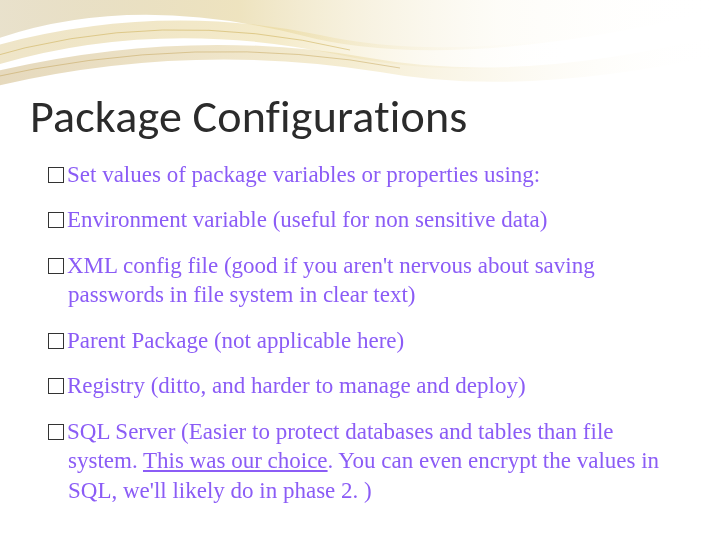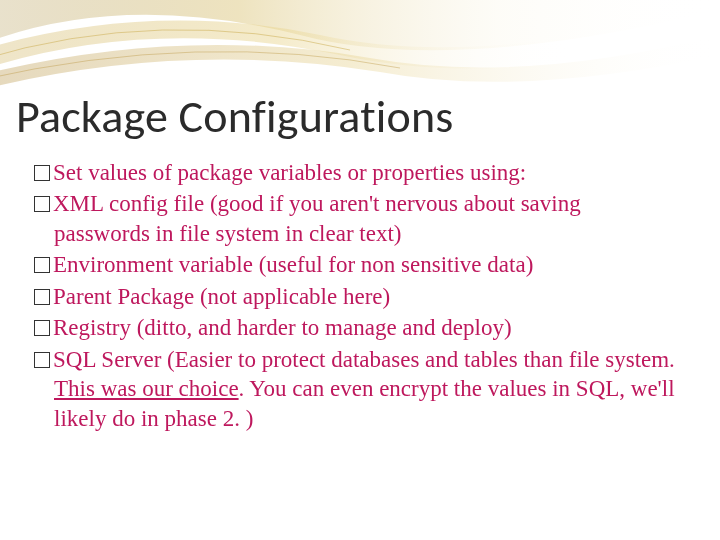--- a/index.html
+++ b/index.html
@@ -16,42 +16,42 @@
   .swoosh {
     position: absolute;
     top: 0;
     left: 0;
     width: 720px;
     height: 110px;
     pointer-events: none;
   }
   .content {
     position: relative;
-    padding: 88px 30px 0 16px;
+    padding: 88px 30px 0 30px;
   }
   h1.title {
     font-family: 'Segoe UI Light', 'Segoe UI', Calibri, Arial, sans-serif;
     font-weight: 300;
     font-size: 46px;
     margin: 0 0 14px 0;
     color: #2b2b2b;
     letter-spacing: 0.2px;
   }
   ul.bullets {
     list-style: none;
     margin: 0;
     padding: 0 10px 0 18px;
   }
   ul.bullets li {
     font-size: 23px;
     line-height: 1.28;
-    margin: 0 0 2px 0;
+    margin: 16px 0 2px 0;
     text-indent: -20px;
     padding-left: 20px;
-    color: #be185d;
+    color: #8b5cf6;
   }
   .box {
     display: inline-block;
     width: 14px;
     height: 14px;
     border: 1.6px solid #333;
     margin-right: 3px;
     vertical-align: -1px;
   }
   .u {
@@ -85,19 +85,19 @@
   <path d="M -20 70 Q 150 15 340 55 Q 500 90 720 35 L 720 5 Q 480 70 320 35 Q 150 0 -20 50 Z" fill="url(#g2)"></path>
   <path d="M -20 90 Q 180 40 380 72 Q 520 98 720 55 L 720 35 Q 520 85 370 58 Q 180 25 -20 75 Z" fill="url(#g3)"></path>
   <path d="M -20 60 Q 160 5 350 50" stroke="#caa94a" stroke-width="1" fill="none" opacity="0.5"></path>
   <path d="M -20 80 Q 200 30 400 68" stroke="#b8933d" stroke-width="1" fill="none" opacity="0.4"></path>
 </svg>
 
 <div class="content">
   <h1 class="title">Package Configurations</h1>
   <ul class="bullets">
     <li><span class="box"></span><span>Set values of package variables or properties using:</span></li>
+    <li><span class="box"></span><span>Environment variable (useful for non sensitive data)</span></li>
     <li><span class="box"></span><span>XML config file (good if you aren't nervous about saving passwords in file system in clear text)</span></li>
-    <li><span class="box"></span><span>Environment variable (useful for non sensitive data)</span></li>
     <li><span class="box"></span><span>Parent Package (not applicable here)</span></li>
     <li><span class="box"></span><span>Registry (ditto, and harder to manage and deploy)</span></li>
     <li><span class="box"></span><span>SQL Server (Easier to protect databases and tables than file system. </span><span class="u">This was our choice</span><span>. You can even encrypt the values in SQL, we'll likely do in phase 2. )</span></li>
   </ul>
 </div>
 
 </body></html>

